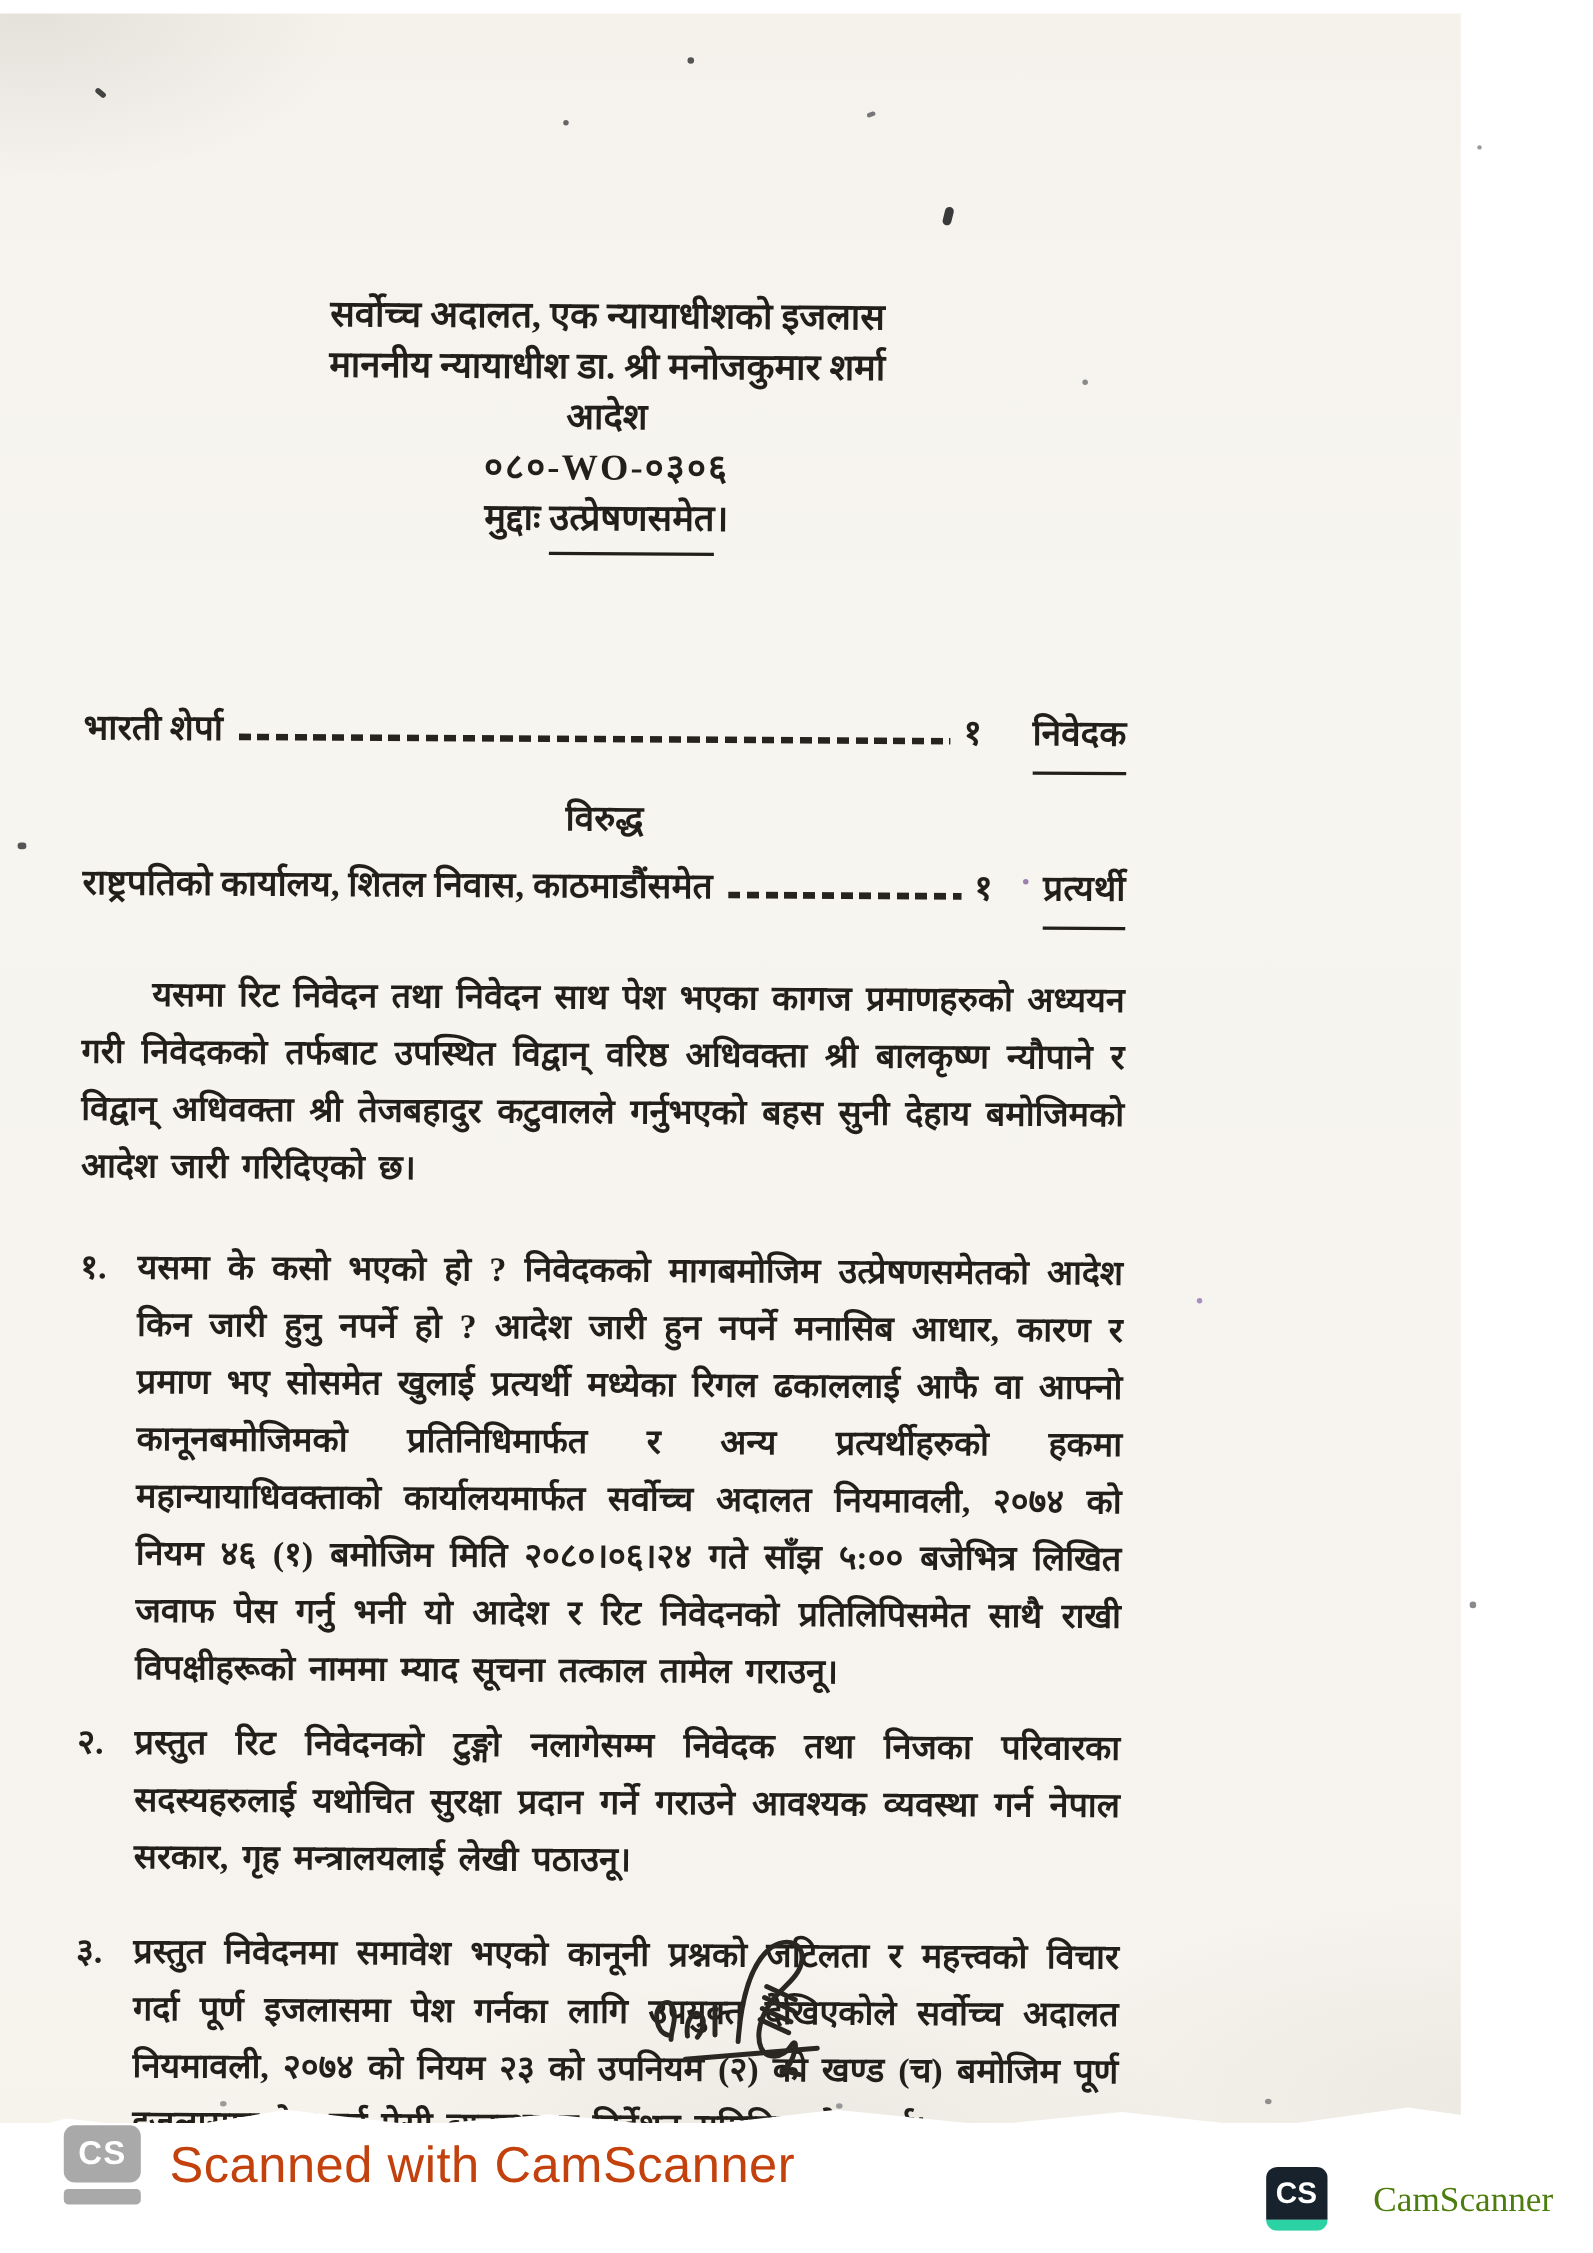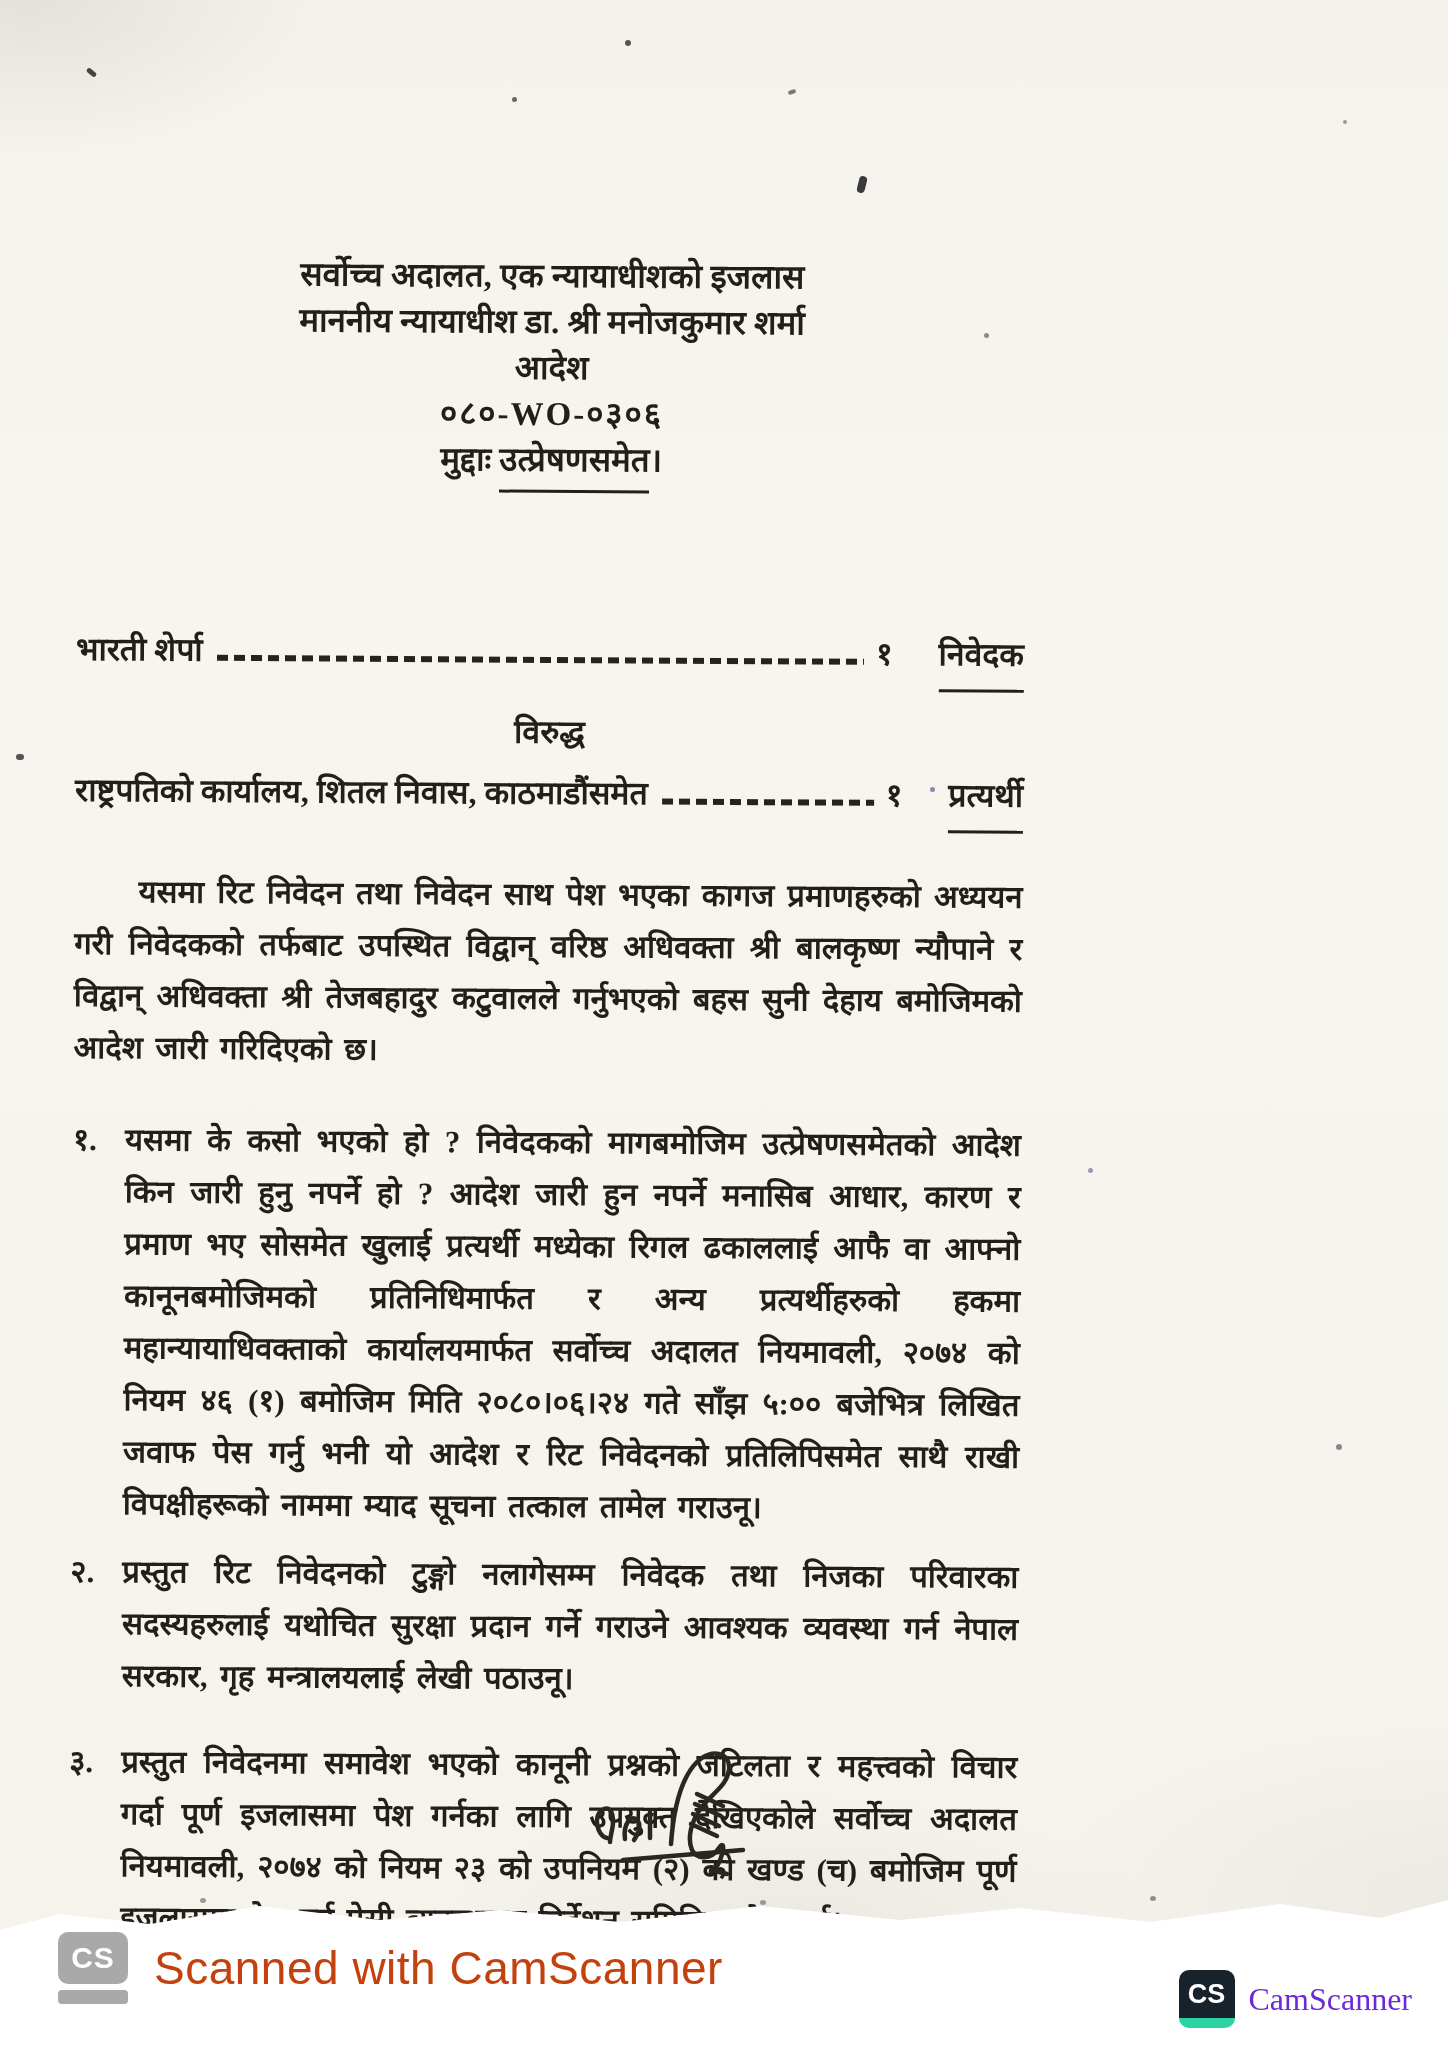--- a/index.html
+++ b/index.html
@@ -1,20 +1,20 @@
 <!DOCTYPE html>
 <html><head>
 <meta charset="utf-8">
 <style>
   html,body{margin:0;padding:0;width:1448px;height:2048px;background:#ffffff;overflow:hidden;
             font-family:"Liberation Serif","DejaVu Serif",serif;}
   .page{position:relative;width:1448px;height:2048px;background:#ffffff;}
 
   
-  .paper{position:absolute;left:0;top:0;width:1448px;height:1934px;
+  .paper{position:absolute;left:0;top:12px;width:1328px;height:1934px;
     background:
       radial-gradient(420px 220px at 2% 0%, rgba(80,70,60,.10), transparent 70%),
       radial-gradient(600px 260px at 100% 98%, rgba(60,50,40,.05), transparent 70%),
       radial-gradient(500px 200px at 55% 100%, rgba(70,60,50,.06), transparent 75%),
       linear-gradient(180deg,#f5f2ec 0%,#f7f5f0 30%,#f6f3ed 100%);
     clip-path:polygon(0 0,1448px 0,1448px 1900px,1380px 1918px,1280px 1904px,1150px 1922px,
       1020px 1908px,900px 1920px,760px 1906px,620px 1922px,500px 1910px,380px 1920px,
       260px 1906px,150px 1924px,60px 1914px,0 1930px);}
 
   .speck{position:absolute;border-radius:50%;}
@@ -58,21 +58,21 @@
                font:700 30px "Liberation Sans",sans-serif;display:flex;align-items:center;
                justify-content:center;letter-spacing:1px;}
   .cs-logo-bar{height:14px;background:#a9a9a9;border-radius:4px;}
   .f-text{color:#c2410c;font:400 46px "Liberation Sans",sans-serif;letter-spacing:.5px;}
   .f-right{position:absolute;right:36px;top:40px;display:flex;align-items:center;gap:14px;}
   .cs-badge{width:56px;height:58px;border-radius:10px;overflow:hidden;display:flex;
             flex-direction:column;flex:0 0 56px;}
   .cs-badge-top{flex:1;background:#17222d;color:#fff;font:700 27px "Liberation Sans",sans-serif;
                 display:flex;align-items:center;justify-content:center;}
   .cs-badge-bottom{height:10px;background:#2bd3a4;}
-  .f-brand{color:#6d28d9;font:400 32px "Liberation Serif",serif;}
+  .f-brand{color:#4d7c0f;font:400 32px "Liberation Serif",serif;margin-left:28px;}
 </style>
 </head>
 <body>
 
 <div class="page">
 
   <div class="paper">
 
     <div class="speck" style="left:625px;top:40px;width:6px;height:6px;background:#555;"></div>
     <div class="speck" style="left:86px;top:70px;width:11px;height:5px;background:#444;transform:rotate(40deg);border-radius:3px;"></div>

